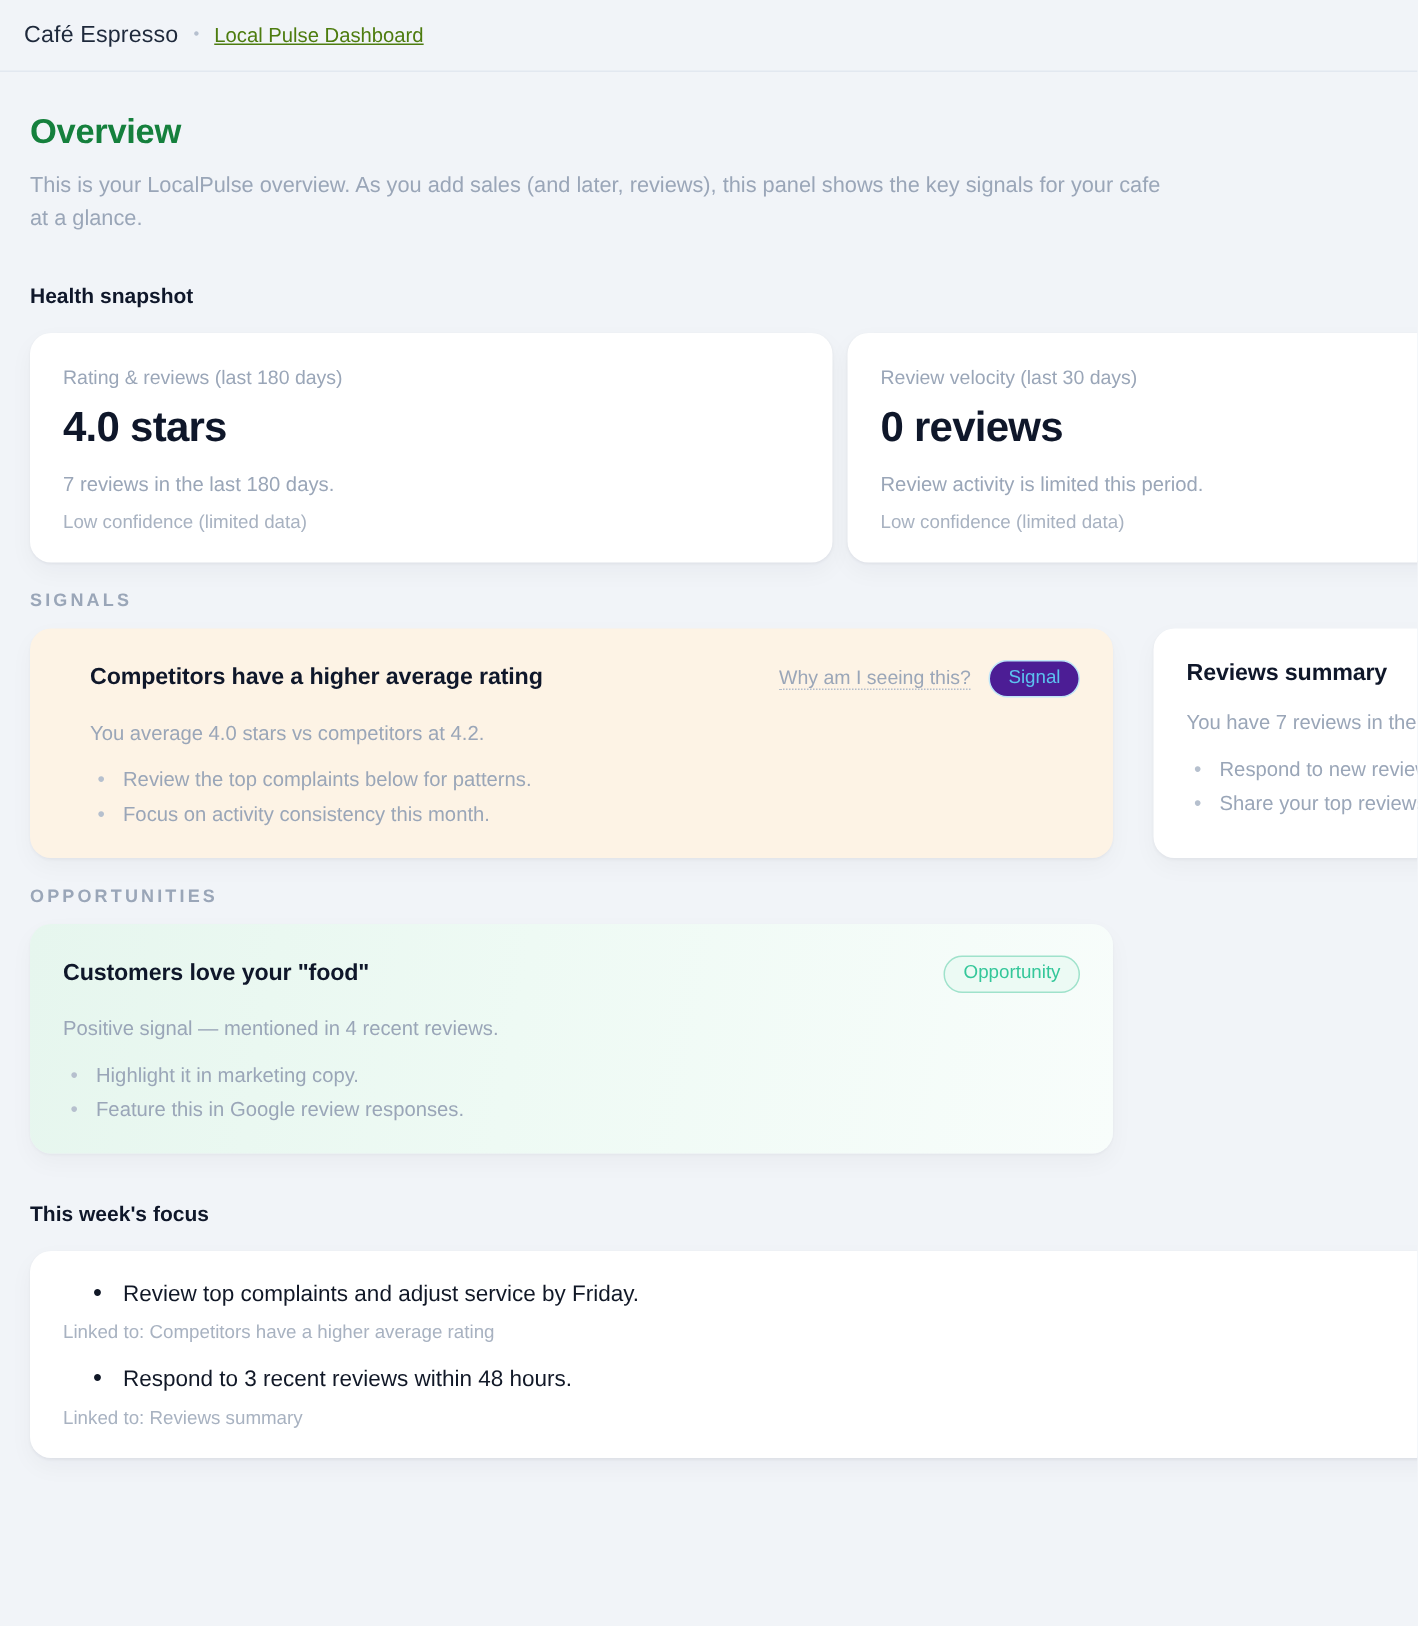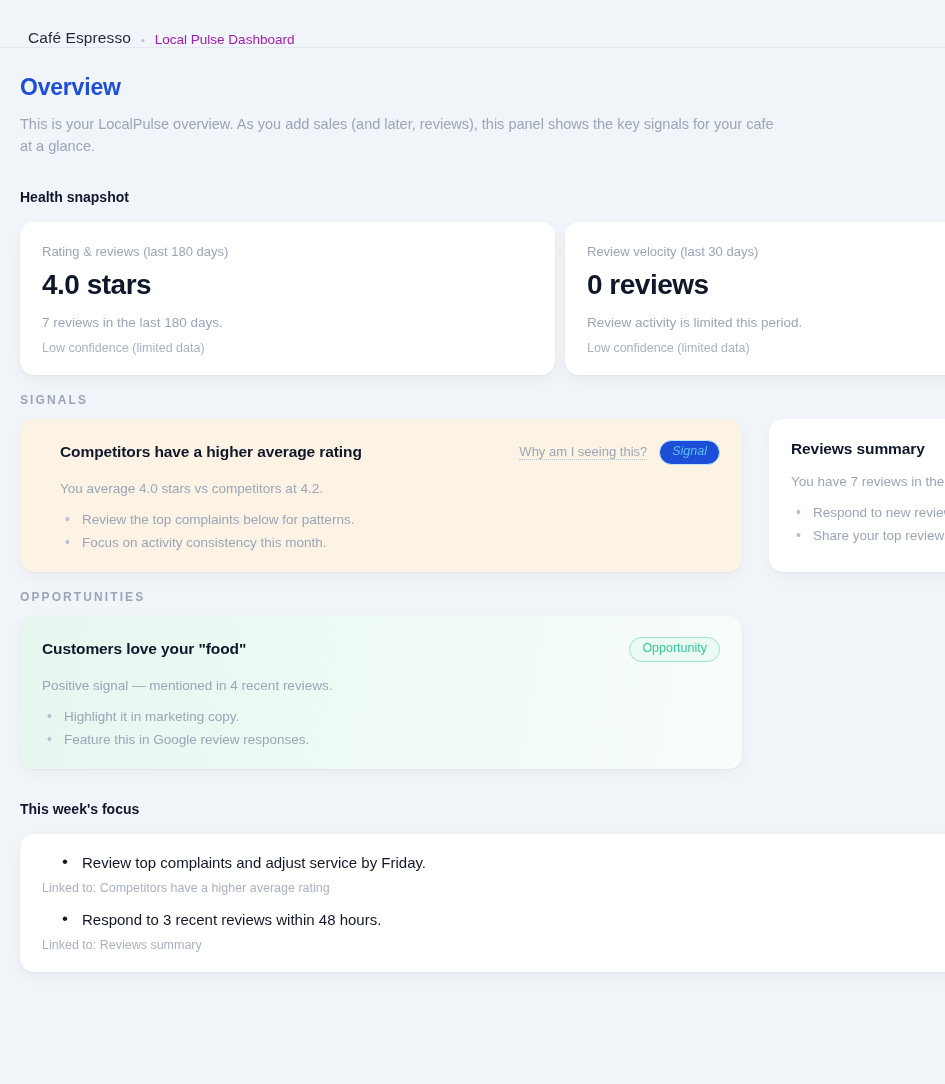--- a/index.html
+++ b/index.html
@@ -13,54 +13,55 @@
     color: #0f172a;
     -webkit-font-smoothing: antialiased;
   }
 
   
   .topbar {
     height: 48px;
     background: #f1f4f8;
     border-bottom: 1px solid #e2e8f0;
     display: flex;
-    align-items: flex-end;
-    padding: 0 28px;
+    align-items: center;
+    padding: 0 16px;
     gap: 10px;
     white-space: nowrap;
   }
   .brand {
     font-size: 15.5px;
     color: #1e293b;
     letter-spacing: .1px;
   }
   .crumbsep {
     color: #b6c0cf;
     font-size: 11px;
     position: relative;
     top: -1px;
   }
   .crumb {
     font-size: 13.5px;
-    color: #a21caf;
+    color: #4d7c0f;
+    text-decoration: underline;
   }
 
   
   .page {
     padding: 26px 20px 0 20px;
     height: calc(1084px - 48px);
     overflow: hidden;
   }
 
   h1.page-title {
     margin: 0;
     font-size: 23px;
     font-weight: bold;
     letter-spacing: -0.2px;
-    color: #1d4ed8;
+    color: #15803d;
   }
   .page-sub {
     margin: 12px 0 0 0;
     font-size: 14.5px;
     line-height: 22px;
     color: #9aa6b8;
     max-width: 760px;
   }
 
   h2.section-title {
@@ -171,22 +172,21 @@
   .badge {
     font-size: 12.5px;
     border-radius: 999px;
     padding: 4px 12px 5px 12px;
     white-space: nowrap;
     line-height: 1.1;
   }
   .badge.signal {
     color: #5cc2f0;
     border: 1px solid #bfe6f8;
-    background: #1d4ed8;
-    font-style: italic;
+    background: #4c1d95;
   }
   .badge.opportunity {
     color: #34c79a;
     border: 1px solid #9fe2cb;
     background: #ecfaf4;
   }
   .insight-sub {
     font-size: 13.5px;
     color: #9aa6b8;
     margin: 16px 0 0 0;

